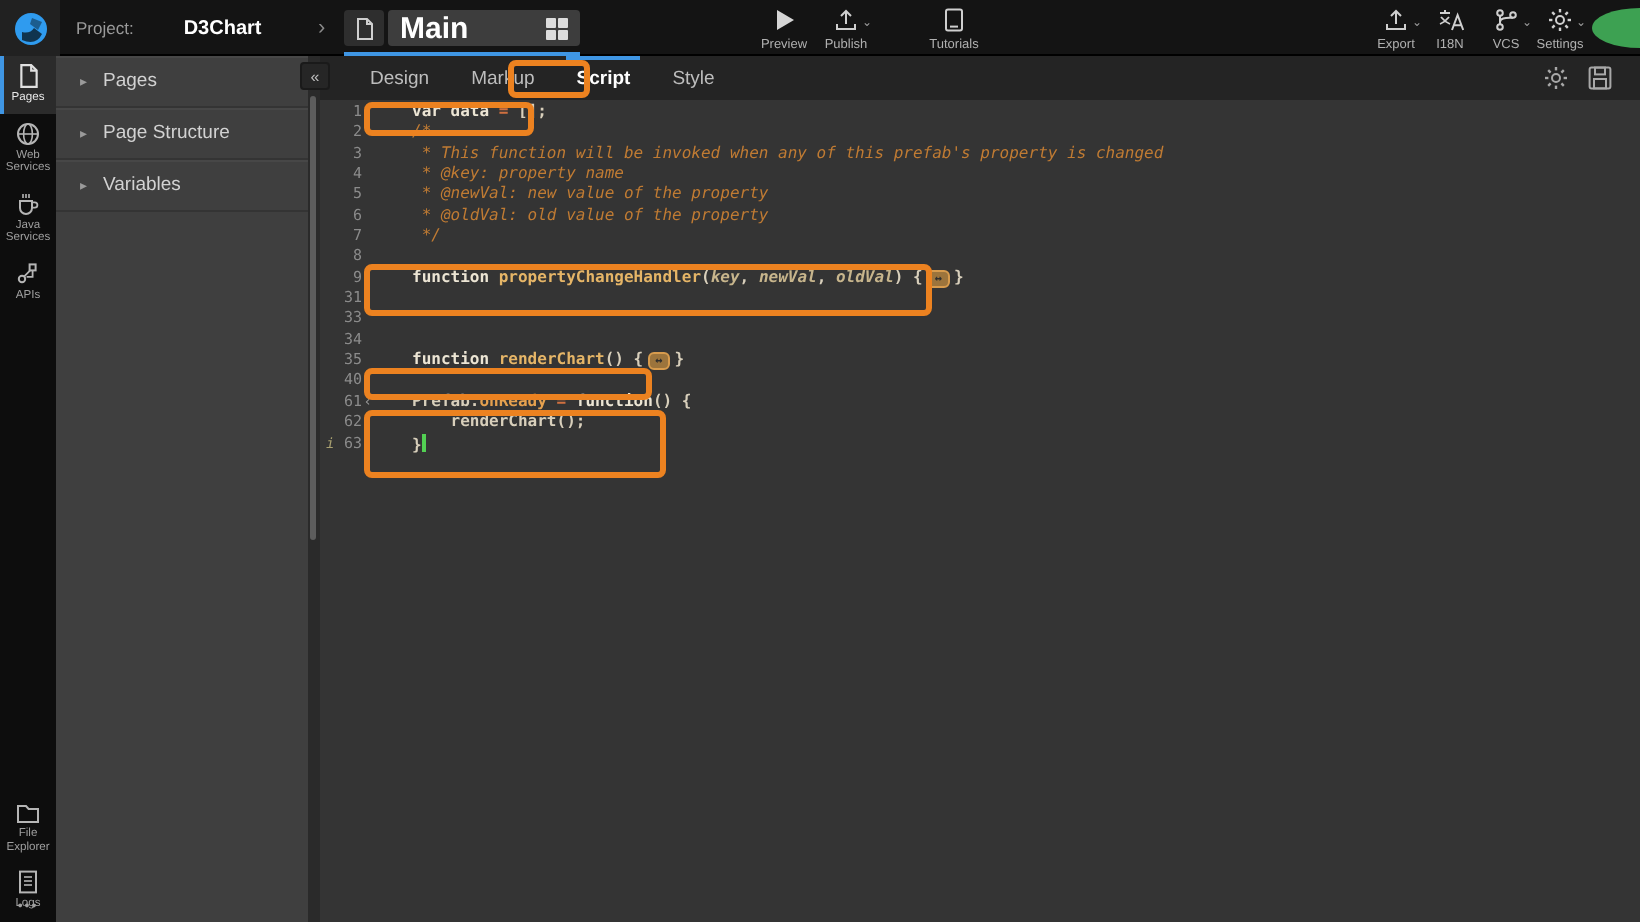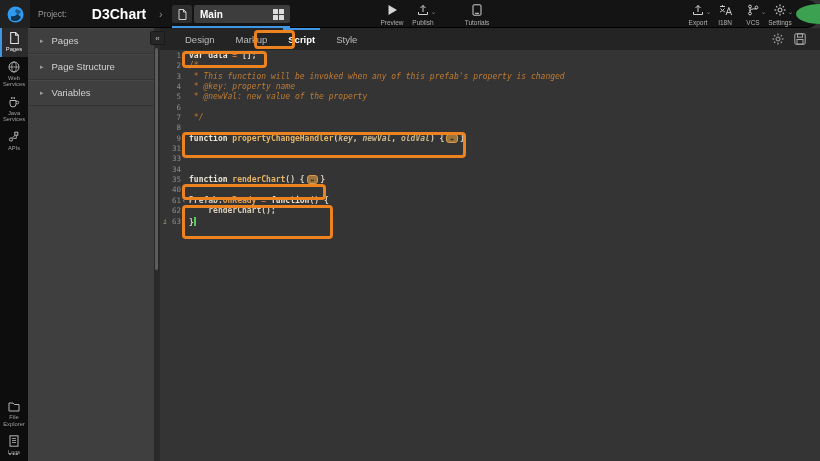--- a/index.html
+++ b/index.html
@@ -5,28 +5,28 @@
   :root{
     --orange:#ec8220; --blue:#3f96e4; --green:#3da152; --cursor:#52d053;
   }
   *{margin:0;padding:0;box-sizing:border-box;}
   html,body{width:820px;height:461px;overflow:hidden;background:#343434;
     font-family:"Liberation Sans",sans-serif;-webkit-font-smoothing:antialiased;}
   .abs{position:absolute;}
   #stage{position:relative;width:820px;height:461px;}
 
   
-  #topbar{left:0;top:0;width:820px;height:28px;background:#141414;border-bottom:1px solid #000;z-index:5;border-radius:14px;}
+  #topbar{left:0;top:0;width:820px;height:28px;background:#141414;border-bottom:1px solid #000;z-index:5;}
   #logo-box{left:0;top:0;width:30px;height:28px;background:#212121;display:flex;align-items:center;justify-content:center;}
   #project{left:38px;top:0;height:28px;display:flex;align-items:center;font-size:8.5px;color:#9a9a9a;}
-  #project b{color:#fff;margin-left:3px;font-size:14px;padding-left:22px;}
+  #project b{color:#fff;margin-left:3px;font-size:10px;padding-left:22px;}
   #tb-chev{left:159px;top:0;height:28px;display:flex;align-items:center;color:#8a8a8a;font-size:11px;}
   #page-btn{left:172px;top:5px;width:20px;height:18px;background:#2e2e2e;border-radius:2px;display:flex;align-items:center;justify-content:center;}
   #main-tab{left:194px;top:5px;width:96px;height:18px;background:#3d3d3d;border-radius:2px;display:flex;align-items:center;padding:0 6px;}
-  #main-tab .lbl{color:#fff;font-size:10px;font-weight:bold;flex:1;}
+  #main-tab .lbl{color:#fff;font-size:15px;font-weight:bold;flex:1;}
   #main-underline{left:172px;top:26px;width:118px;height:2px;background:var(--blue);}
   .gridicon{display:grid;grid-template-columns:5px 5px;grid-template-rows:5px 5px;gap:1px;}
   .gridicon i{background:#ddd;border-radius:0.5px;}
   .tb-btn{top:3px;height:23px;display:flex;flex-direction:column;align-items:center;justify-content:space-between;color:#b9b9b9;}
   .tb-btn .cap{font-size:6.5px;color:#b0b0b0;white-space:nowrap;}
   .tb-ic{position:relative;height:13px;display:flex;align-items:flex-end;}
   .caret{position:absolute;right:-7px;bottom:1px;font-size:6px;color:#9a9a9a;}
   #avatar{left:796px;top:4px;width:20px;height:20px;border-radius:50%;background:var(--green);
     color:#fff;font-size:8px;font-weight:bold;display:flex;align-items:center;justify-content:center;padding-left:48px;}
 
@@ -58,21 +58,21 @@
   .etab.active::before{content:"";position:absolute;left:-3px;right:-3px;top:-2px;height:2px;background:var(--blue);}
   #tab-actions{position:absolute;right:14px;top:0;height:22px;display:flex;align-items:center;gap:10px;color:#aaa;}
 
   
   #editor{left:160px;top:50px;width:660px;height:411px;background:#343434;z-index:1;
     font-family:"DejaVu Sans Mono",monospace;font-size:8px;}
   .crow{display:flex;height:10.35px;line-height:10.35px;white-space:pre;}
   .gut{position:relative;flex:0 0 26px;width:26px;text-align:right;padding-right:5px;color:#8b8b8b;font-size:7.5px;}
   .gut .foldarrow{position:absolute;right:0;top:0;font-style:normal;color:#9a9a9a;font-size:7px;}
   .gut .mark{position:absolute;left:3px;top:0;font-style:italic;color:#a8a070;font-size:7px;}
-  .ctext{padding-left:3px;font-weight:bold;color:#d8cfbb;}
+  .ctext{padding-left:20px;font-weight:bold;color:#d8cfbb;}
   .tk-kw{color:#ece5d4;}
   .tk-plain{color:#d8cfbb;}
   .tk-fn{color:#e5b567;}
   .tk-member{color:#e5a14f;}
   .tk-op{color:#cf7040;}
   .tk-param{color:#c7b58c;font-style:italic;}
   .tk-comment{color:#c07b33;font-style:italic;font-weight:normal;}
   .tk-fold{display:inline-block;border:1px solid #d79b4d;background:#9c743c;color:#2e2e2e;
     border-radius:3px;font-size:6px;line-height:7px;padding:0 3px;margin:0 2px;font-weight:bold;}
   .tk-cursor{display:inline-block;width:2px;height:9px;background:var(--cursor);vertical-align:-1px;}
@@ -299,21 +299,21 @@
     </span>
   </div>
 
   <div id="editor" class="abs">
     <div style="padding-top:1px;">
         <div class="crow"><span class="gut">1</span><span class="ctext"><span class="tk-kw">var data </span><span class="tk-op">= </span><span class="tk-plain">[];</span></span></div>
         <div class="crow"><span class="gut">2</span><span class="ctext"><span class="tk-comment">/*</span></span></div>
         <div class="crow"><span class="gut">3</span><span class="ctext"><span class="tk-comment"> * This function will be invoked when any of this prefab's property is changed</span></span></div>
         <div class="crow"><span class="gut">4</span><span class="ctext"><span class="tk-comment"> * @key: property name</span></span></div>
         <div class="crow"><span class="gut">5</span><span class="ctext"><span class="tk-comment"> * @newVal: new value of the property</span></span></div>
-        <div class="crow"><span class="gut">6</span></div>
+        <div class="crow"><span class="gut">6</span><span class="ctext"><span class="tk-comment"> * @oldVal: old value of the property</span></span></div>
         <div class="crow"><span class="gut">7</span><span class="ctext"><span class="tk-comment"> */</span></span></div>
         <div class="crow"><span class="gut">8</span><span class="ctext"></span></div>
         <div class="crow"><span class="gut">9<i class="foldarrow">‹</i></span><span class="ctext"><span class="tk-kw">function </span><span class="tk-fn">propertyChangeHandler</span><span class="tk-plain">(</span><span class="tk-param">key</span><span class="tk-plain">, </span><span class="tk-param">newVal</span><span class="tk-plain">, </span><span class="tk-param">oldVal</span><span class="tk-plain">) {</span><span class="tk-fold">↔</span><span class="tk-plain">}</span></span></div>
         <div class="crow"><span class="gut">31</span></div>
         <div class="crow"><span class="gut">33</span></div>
         <div class="crow"><span class="gut">34</span><span class="ctext"></span></div>
         <div class="crow"><span class="gut">35</span><span class="ctext"><span class="tk-kw">function </span><span class="tk-fn">renderChart</span><span class="tk-plain">() {</span><span class="tk-fold">↔</span><span class="tk-plain">}</span></span></div>
         <div class="crow"><span class="gut">40</span><span class="ctext"></span></div>
         <div class="crow"><span class="gut">61<i class="foldarrow">‹</i></span><span class="ctext"><span class="tk-plain">Prefab.</span><span class="tk-member">onReady</span><span class="tk-plain"> </span><span class="tk-op">= </span><span class="tk-kw">function</span><span class="tk-plain">() {</span></span></div>
         <div class="crow"><span class="gut">62</span><span class="ctext"><span class="tk-plain">    renderChart();</span></span></div>

